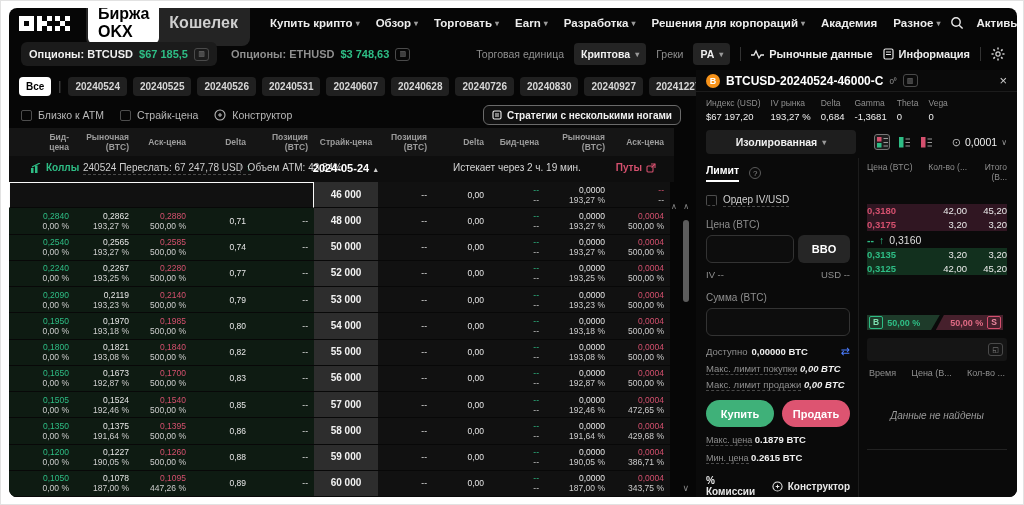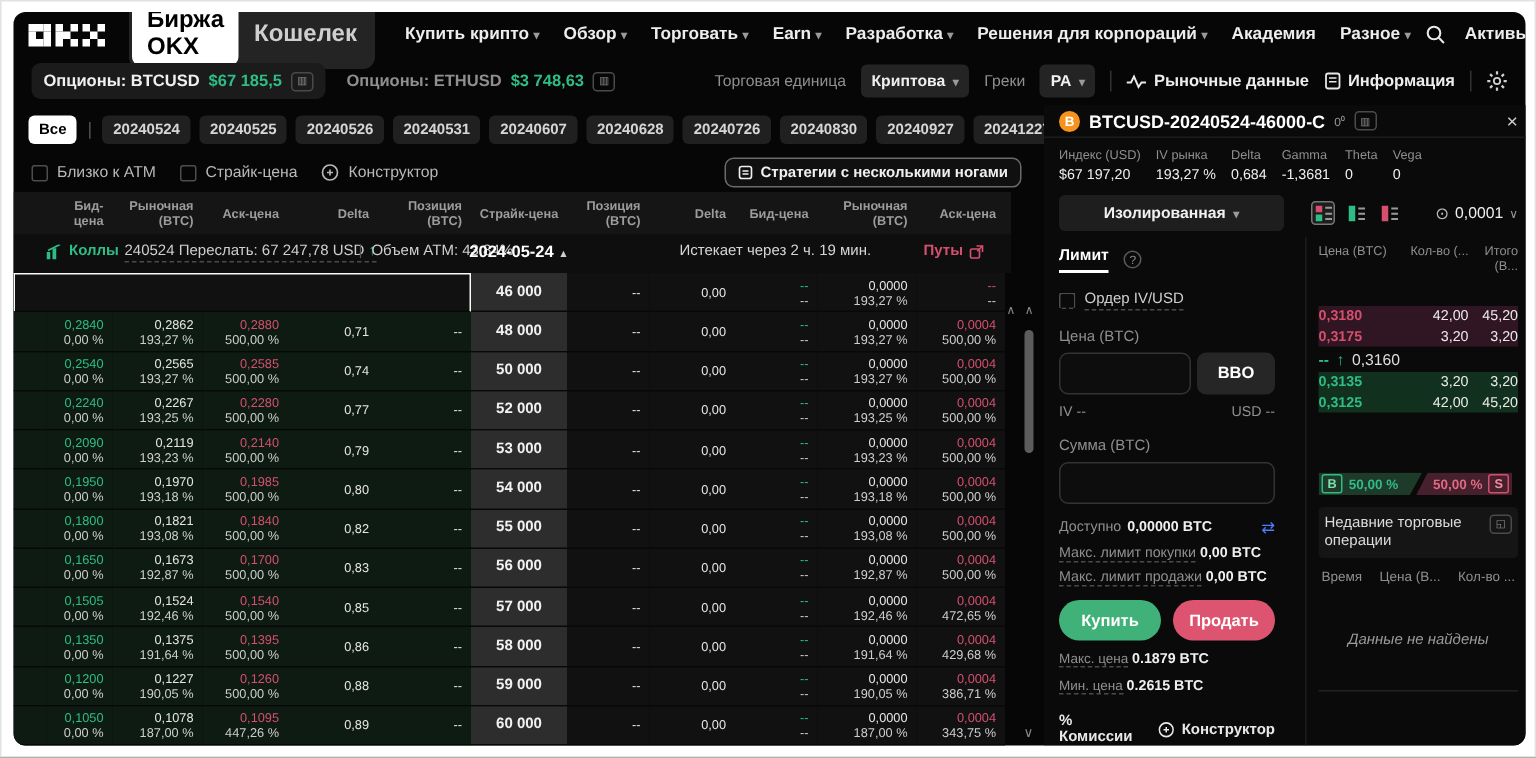--- a/index.html
+++ b/index.html
@@ -100,42 +100,42 @@
   .stat .sl { font-size:8.5px; color:#8f8f8f; white-space:nowrap; }
   .stat .sv { font-size:9.5px; color:#f0f0f0; margin-top:3px; white-space:nowrap; }
   .controls { display:flex; align-items:center; padding:4px 10px 2px; }
   .margin-btn { width:150px; height:24px; background:#1e1e1e; border-radius:4px; display:flex; align-items:center; justify-content:center; gap:5px; font-size:10.5px; font-weight:bold; color:#f0f0f0; }
   .ob-toggles { margin-left:18px; display:flex; gap:6px; align-items:center; }
   .ob-ico { width:16px; height:16px; border-radius:3px; display:flex; align-items:center; justify-content:center; }
   .ob-ico.on { border:1px solid #777; background:#1d1d1d; }
   .tick-sel { margin-left:auto; display:flex; align-items:center; gap:4px; font-size:10.5px; color:#f0f0f0; }
   .tick-sel .circ { color:#bdbdbd; font-size:11px; }
 
-  .panel-body { flex:1; display:flex; padding:2px 10px 0; gap:12px; }
+  .panel-body { flex:1; display:flex; padding:2px 10px 0; gap:0; }
   .form-col { width:152px; padding-right:8px; }
   .book-col { flex:1; border-left:1px solid #1c1c1c; padding-left:8px; display:flex; flex-direction:column; }
 
   .tabs { display:flex; align-items:center; gap:10px; margin-top:6px; }
   .tab { font-size:10.5px; color:#8f8f8f; padding-bottom:4px; }
   .tab.active { color:#fff; font-weight:bold; border-bottom:2px solid #fff; }
   .qmark { width:12px; height:12px; border:1px solid #5a5a5a; border-radius:50%; color:#8f8f8f; font-size:8px; display:flex; align-items:center; justify-content:center; }
   .ivusd { display:flex; align-items:center; gap:6px; margin-top:12px; }
   .ivusd span { font-size:10px; color:#cfcfcf; border-bottom:1px dashed #4a4a4a; padding-bottom:1px; }
   .f-lbl { font-size:10px; color:#8f8f8f; margin-top:12px; }
   .price-row { display:flex; gap:4px; margin-top:5px; }
   .inp { height:28px; background:#0d0d0d; border:1px solid #333; border-radius:6px; flex:1; }
   .bbo { width:52px; height:28px; background:#262626; border-radius:6px; color:#fff; font-size:11px; font-weight:bold; display:flex; align-items:center; justify-content:center; }
   .iv-row { display:flex; justify-content:space-between; margin-top:6px; font-size:9.5px; color:#8f8f8f; }
   .amount { margin-top:5px; height:28px; background:#0d0d0d; border:1px solid #333; border-radius:6px; }
   .avail { display:flex; align-items:center; margin-top:9px; font-size:9.5px; color:#8f8f8f; gap:4px; }
   .avail b { color:#f0f0f0; font-size:9.5px; }
   .avail .swap { margin-left:auto; color:#4b7dff; font-size:11px; }
   .lim-line { margin-top:5px; font-size:9.5px; color:#8f8f8f; }
   .lim-line span { border-bottom:1px dashed #4a4a4a; }
-  .lim-line b { color:#f0f0f0; }
+  .lim-line b { color:#f0f0f0;font-style:italic; }
   .bs-row { display:flex; gap:8px; margin-top:10px; }
   .btn { height:27px; border-radius:14px; flex:1; display:flex; align-items:center; justify-content:center; font-size:11px; font-weight:bold; color:#fff; }
   .btn.buy { background:#3fb179; }
   .btn.sell { background:#dd5471; }
   .mm-line { margin-top:7px; font-size:9px; color:#8f8f8f; }
   .mm-line span { border-bottom:1px dashed #4a4a4a; }
   .mm-line b { color:#f0f0f0; font-size:9.5px; }
   .fee-row { display:flex; gap:16px; margin-top:12px; align-items:center; }
   .fee-row .it { font-size:10px; font-weight:bold; color:#e8e8e8; display:flex; align-items:center; gap:5px; }
 
@@ -1097,21 +1097,20 @@
                   <span class="bs-tag b">B</span>
                   <span class="pct">50,00 %</span>
                 </div>
             <div class="gr">
                   <span class="pct">50,00 %</span>
                   <span class="bs-tag s">S</span>
                 </div>
           </div>
           <div class="trades">
             <div class="trades-title">
-              <span class="t">Недавние торговые операции</span>
               <span class="mini-ico" style="margin-left:auto">◱</span>
             </div>
             <div class="trades-head">
               <span>Время</span>
                   <span>Цена (B...</span>
                   <span>Кол-во ...</span>
             </div>
             <div class="no-data">Данные не найдены</div>
           </div>
         </div>

